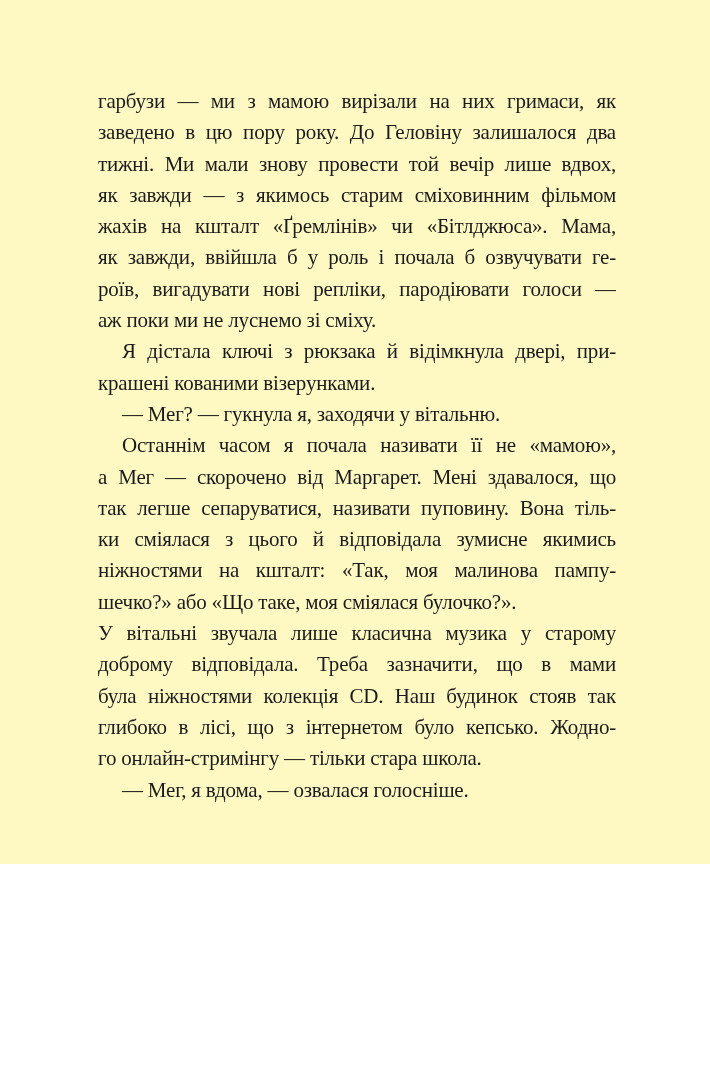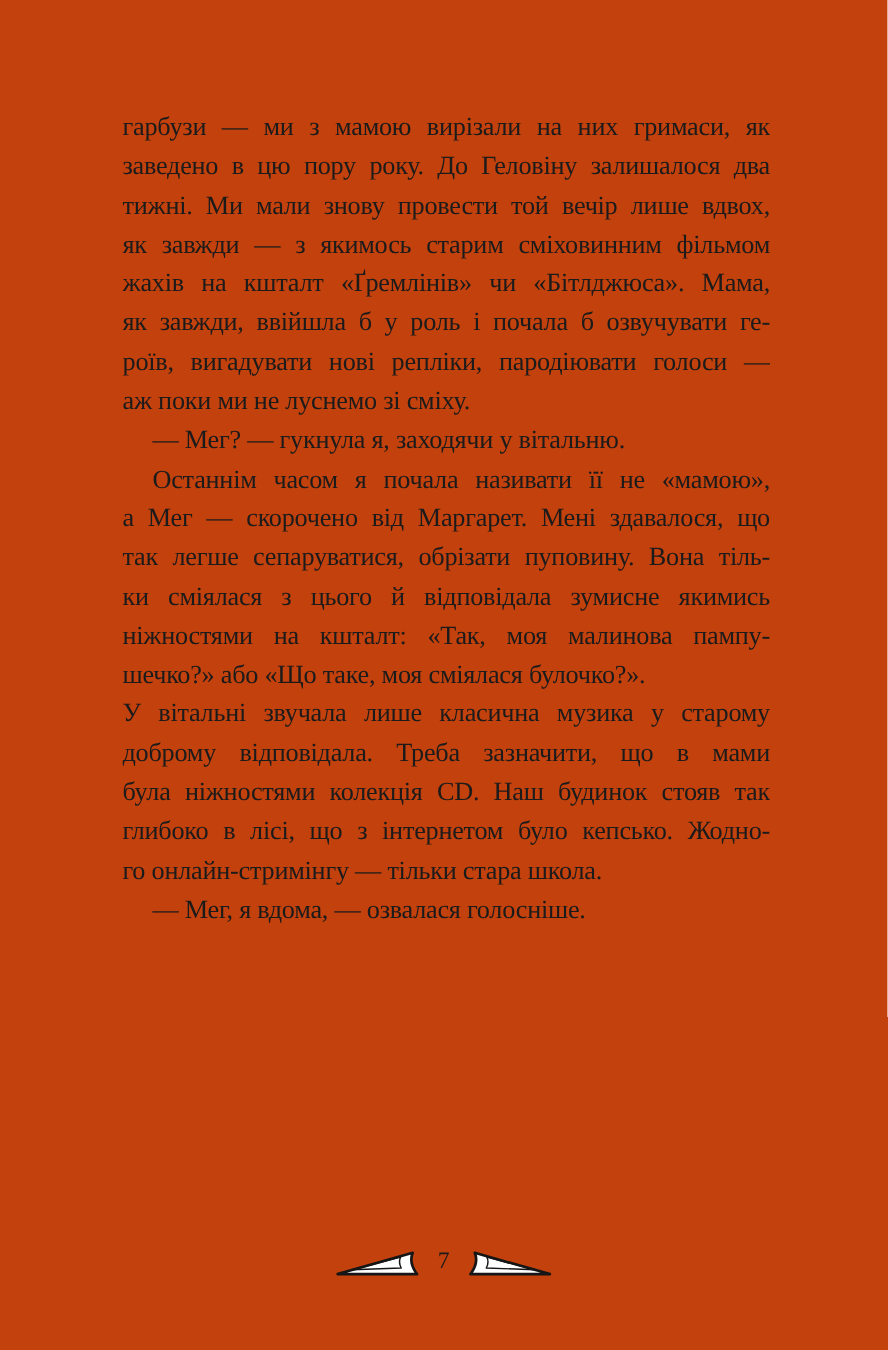--- a/index.html
+++ b/index.html
@@ -3,22 +3,22 @@
 <meta charset="utf-8">
 <style>
   html, body {
     margin: 0;
     padding: 0;
     background: #ffffff;
   }
   .page {
     position: relative;
     width: 710px;
-    height: 1080px;
-    background: #c2410c;
+    height: 864px;
+    background: #fef9c3;
     overflow: hidden;
     font-family: "Liberation Serif", "DejaVu Serif", serif;
     color: #1b1b1b;
   }
   .text-block {
     position: absolute;
     left: 98px;
     top: 86px;
     width: 518px;
   }
@@ -76,26 +76,30 @@
         <div class="line">гарбузи — ми з мамою вирізали на них гримаси, як</div>
         <div class="line">заведено в цю пору року. До Геловіну залишалося два</div>
         <div class="line">тижні. Ми мали знову провести той вечір лише вдвох,</div>
         <div class="line">як завжди — з якимось старим сміховинним фільмом</div>
         <div class="line">жахів на кшталт «Ґремлінів» чи «Бітлджюса». Мама,</div>
         <div class="line">як завжди, ввійшла б у роль і почала б озвучувати ге-</div>
         <div class="line">роїв, вигадувати нові репліки, пародіювати голоси —</div>
         <div class="line last">аж поки ми не луснемо зі сміху.</div>
       </div>
       <div class="para">
+        <div class="line indent">Я дістала ключі з рюкзака й відімкнула двері, при-</div>
+        <div class="line last">крашені кованими візерунками.</div>
+      </div>
+      <div class="para">
         <div class="line last indent">— Мег? — гукнула я, заходячи у вітальню.</div>
       </div>
       <div class="para">
         <div class="line indent">Останнім часом я почала називати її не «мамою»,</div>
         <div class="line">а Мег — скорочено від Маргарет. Мені здавалося, що</div>
-        <div class="line">так легше сепаруватися, обрізати пуповину. Вона тіль-</div>
+        <div class="line">так легше сепаруватися, називати пуповину. Вона тіль-</div>
         <div class="line">ки сміялася з цього й відповідала зумисне якимись</div>
         <div class="line">ніжностями на кшталт: «Так, моя малинова пампу-</div>
         <div class="line last">шечко?» або «Що таке, моя сміялася булочко?».</div>
       </div>
       <div class="para">
         <div class="line">У вітальні звучала лише класична музика у старому</div>
         <div class="line">доброму відповідала. Треба зазначити, що в мами</div>
         <div class="line">була ніжностями колекція CD. Наш будинок стояв так</div>
         <div class="line">глибоко в лісі, що з інтернетом було кепсько. Жодно-</div>
         <div class="line last">го онлайн-стримінгу — тільки стара школа.</div>

